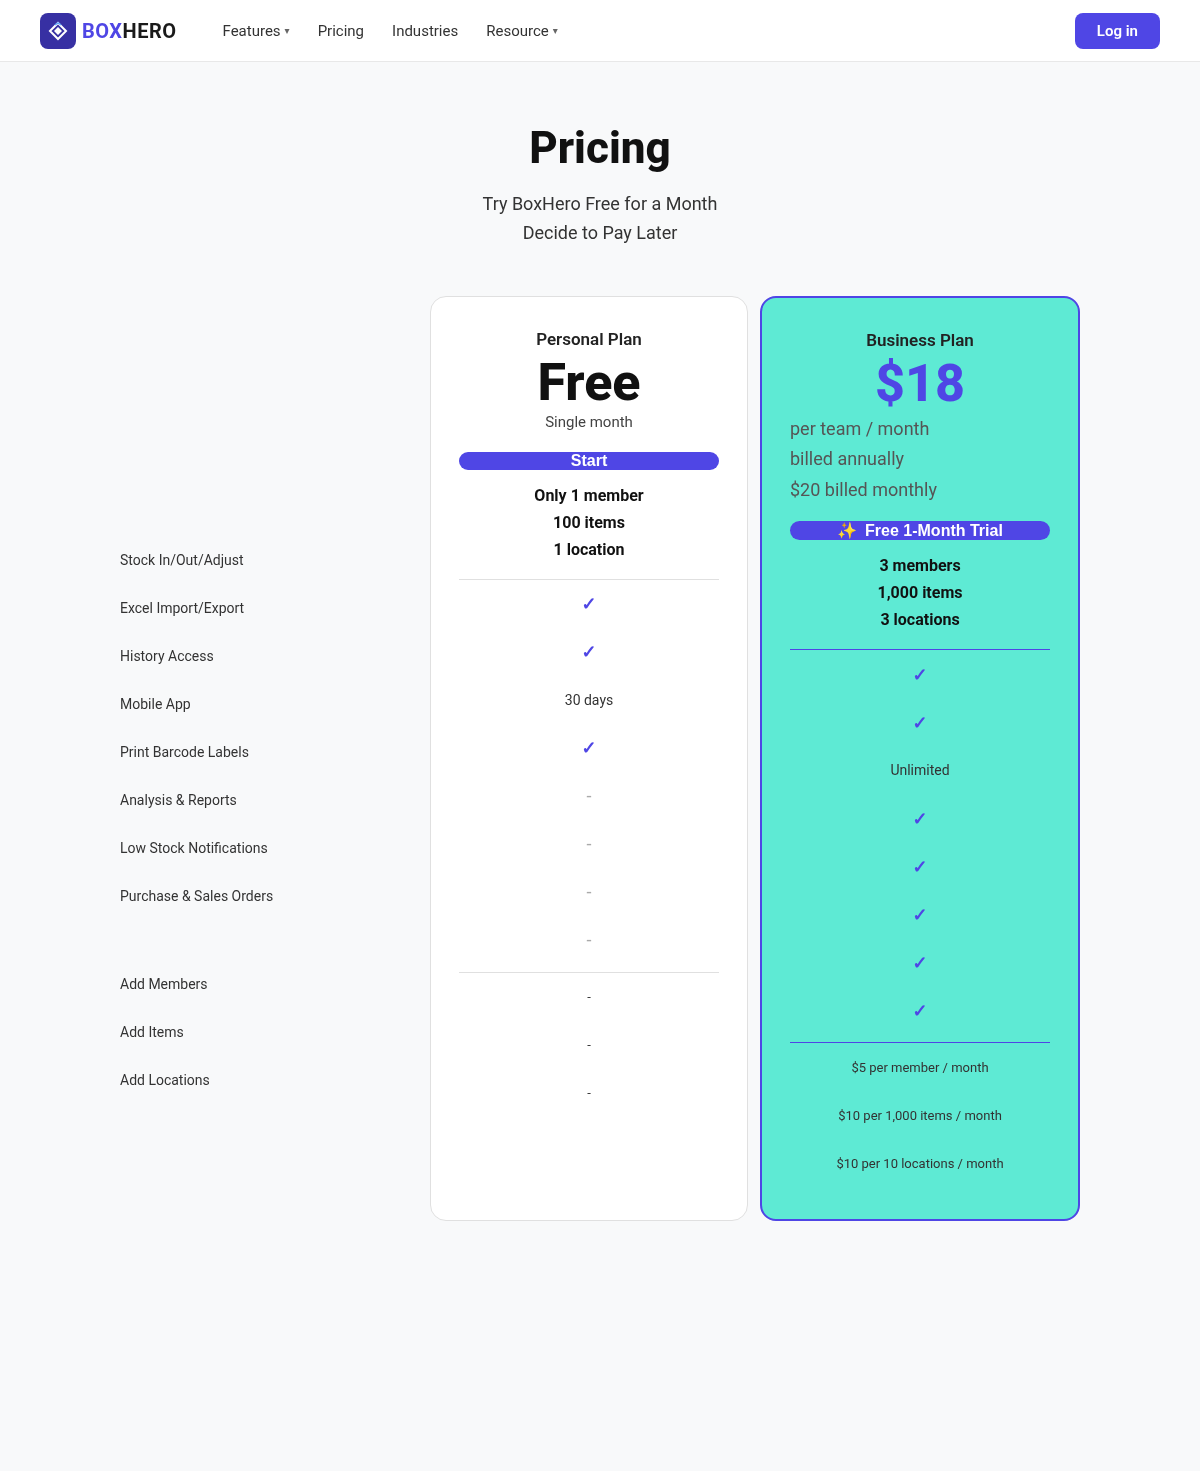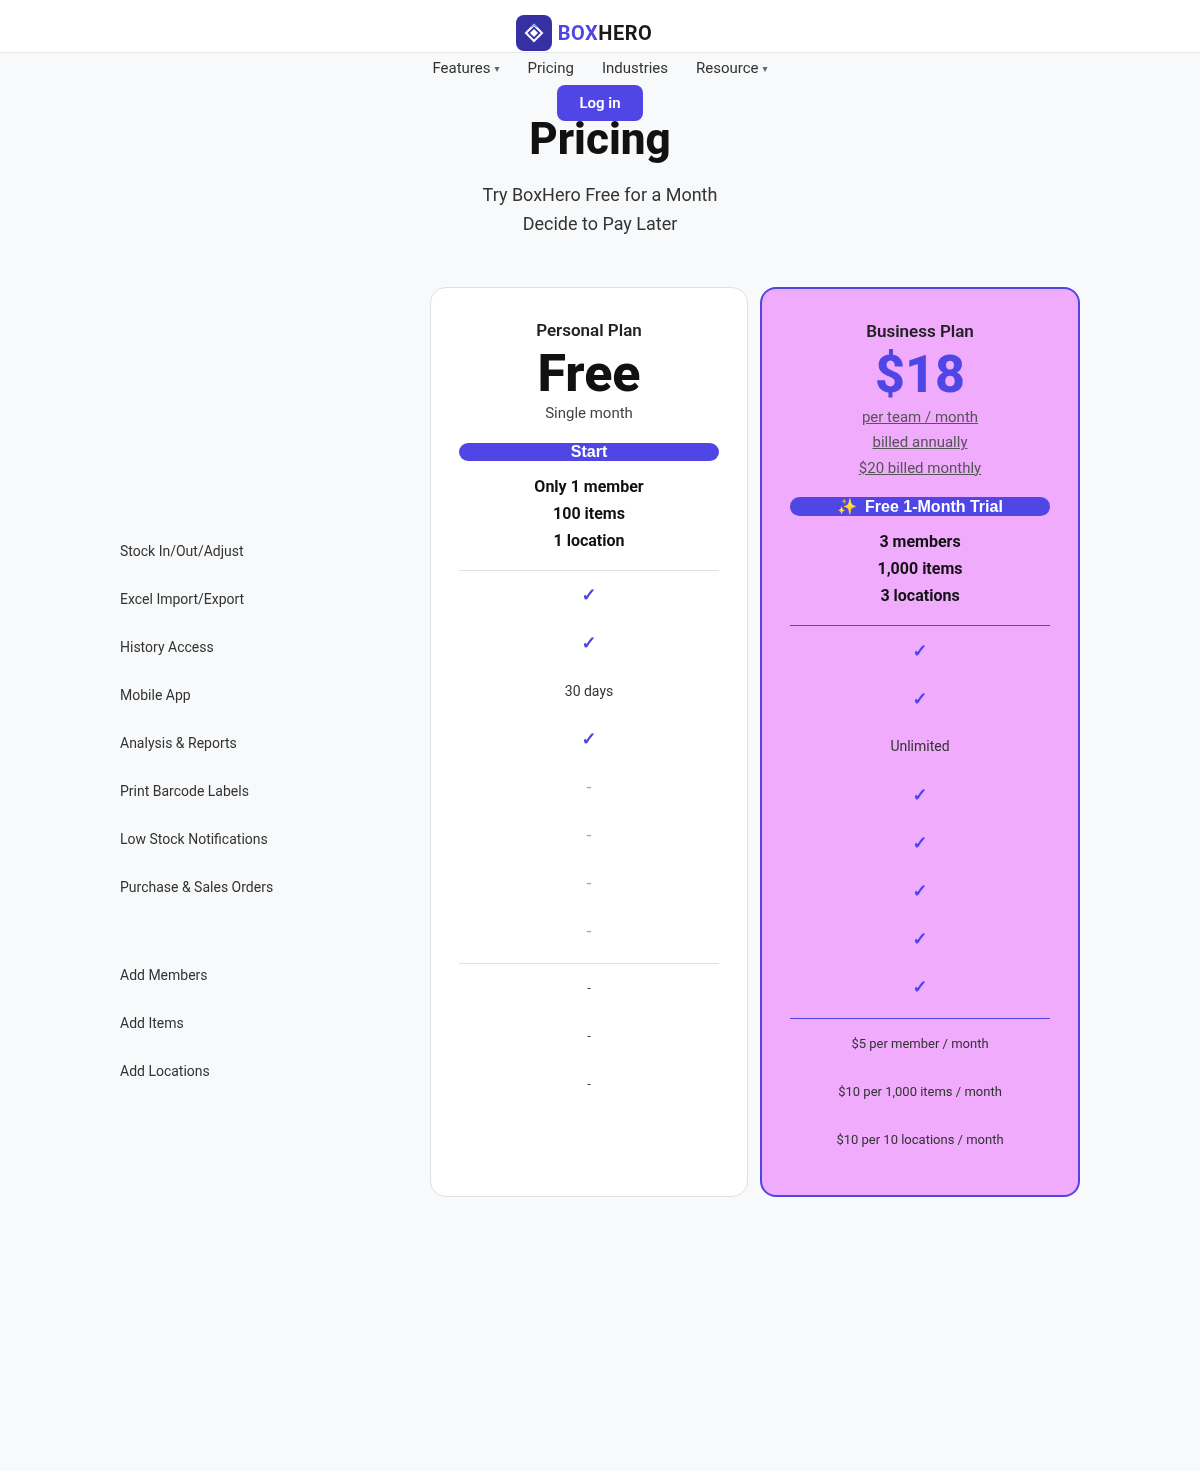--- a/index.html
+++ b/index.html
@@ -10,25 +10,24 @@
       min-height: 1471px;
     }
 
     
     nav {
       background: #fff;
       border-bottom: 1px solid #e8e8e8;
       display: flex;
       align-items: center;
       padding: 15px 40px;
-      height: 53px;
+      height: 62px;
       position: sticky;
       top: 0;
       z-index: 100;
-      flex-direction: column;
     }
     .nav-logo {
       display: flex;
       align-items: center;
       gap: 6px;
       text-decoration: none;
       margin-right: 32px;
     }
     .logo-icon {
       width: 36px;
@@ -134,46 +133,44 @@
       border-radius: 16px;
       padding: 32px 28px 32px;
       background: #fff;
       position: relative;
     }
     .plan-card.personal {
       border: 1.5px solid #e0e0e0;
     }
     .plan-card.business {
       border: 2px solid #4f46e5;
-      background: #f0abfc;
+      background: #5eead4;
     }
 
     .plan-name {
       text-align: center;
       font-size: 17px;
       font-weight: 600;
       color: #222;
       margin-bottom: 8px;
     }
     .plan-price {
       text-align: center;
       font-size: 52px;
       font-weight: 800;
       color: #111;
       margin-bottom: 4px;
       line-height: 1;
     }
     .plan-price.blue { color: #4f46e5; }
     .plan-price-sub {
-      text-align: center;
-      font-size: 15px;
+      font-size: 18px;
       color: #555;
       line-height: 1.7;
       margin-bottom: 16px;
-      text-decoration: underline;
     }
     .plan-user {
       text-align: center;
       font-size: 15px;
       color: #444;
       margin-bottom: 20px;
     }
 
     .plan-cta {
       width: 100%;
@@ -296,22 +293,22 @@
 
   <div class="pricing-layout">
 
     <div class="features-col">
 
       <div id="feature-labels">
           <div class="feature-row">Stock In/Out/Adjust</div>
           <div class="feature-row">Excel Import/Export</div>
           <div class="feature-row">History Access</div>
           <div class="feature-row">Mobile App</div>
+          <div class="feature-row">Print Barcode Labels</div>
           <div class="feature-row">Analysis &amp; Reports</div>
-          <div class="feature-row">Print Barcode Labels</div>
           <div class="feature-row">Low Stock Notifications</div>
           <div class="feature-row">Purchase &amp; Sales Orders</div>
           <div class="feature-row divider-row"></div>
           <div class="feature-row">Add Members</div>
           <div class="feature-row">Add Items</div>
           <div class="feature-row">Add Locations</div>
         </div>
     </div>
 
     <div class="plans-area">

